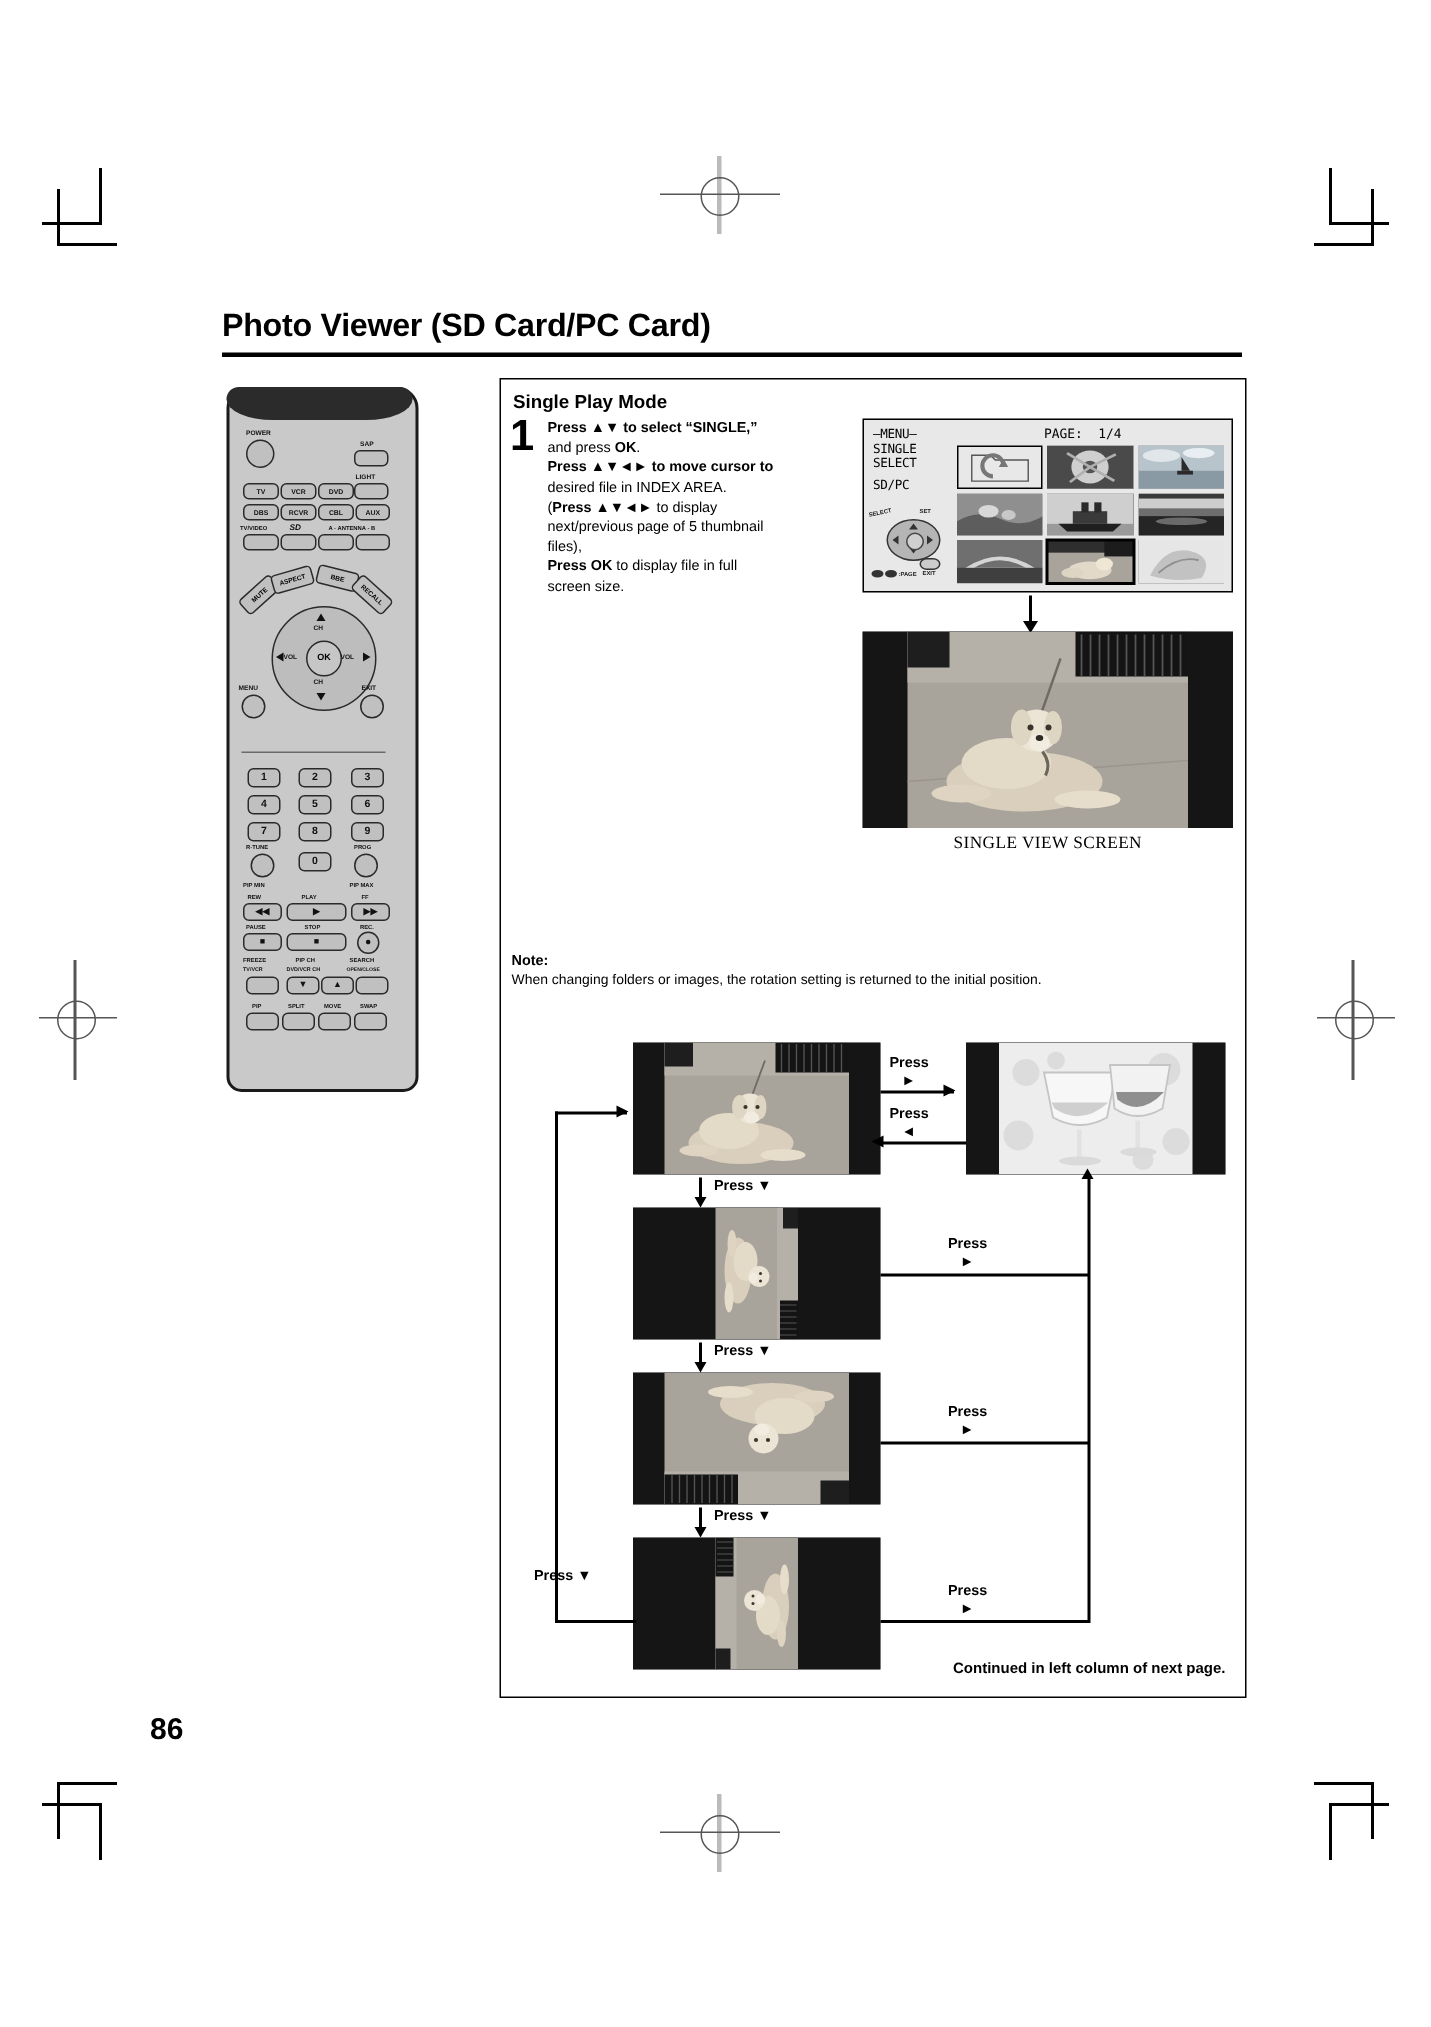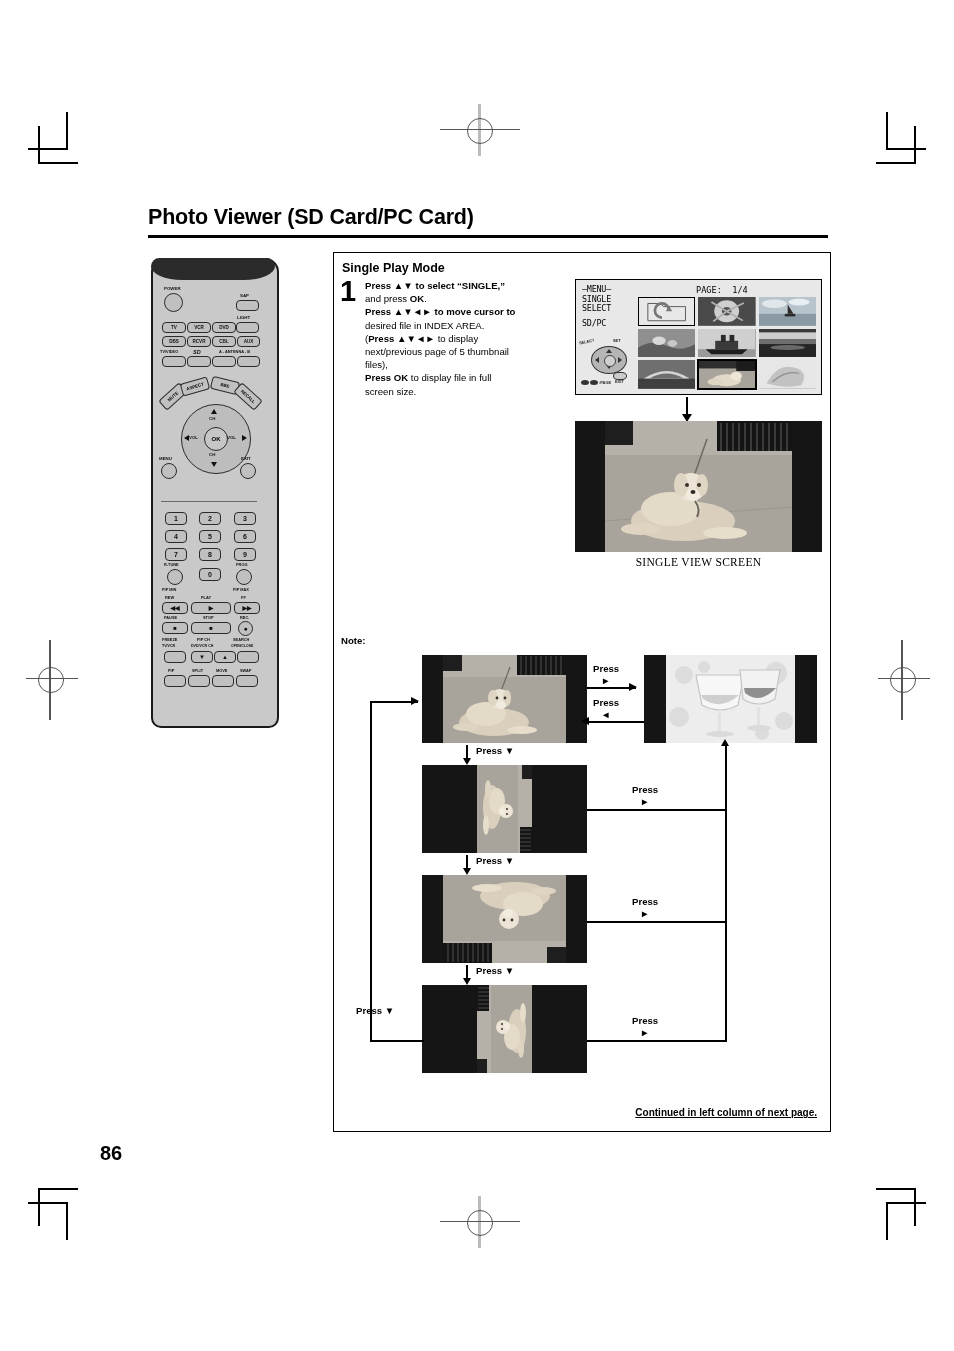--- a/index.html
+++ b/index.html
@@ -68,27 +68,27 @@
 
   .singleview{position:absolute;left:241px;top:168px;width:247px;height:131px;background:#151515;overflow:hidden;}
   .svcap{position:absolute;left:241px;top:303px;width:247px;text-align:center;
          font-family:"Liberation Serif",serif;font-size:11.5px;letter-spacing:0.3px;}
 
   .presslist{position:absolute;left:7px;top:330px;font-size:10px;line-height:16px;}
   .noteh{position:absolute;left:7px;top:382px;font-size:9.6px;font-weight:bold;}
   .notetx{position:absolute;left:7px;top:394px;width:476px;font-size:9.3px;line-height:12px;}
 
   
-  .flow{position:absolute;left:0px;top:400px;width:496px;height:430px;}
+  .flow{position:absolute;left:0px;top:440px;width:496px;height:430px;}
   .scr{position:absolute;background:#151515;overflow:hidden;}
   .fl-line{position:absolute;background:#000;}
   .arrowR:after{content:"";position:absolute;right:-1px;top:-4px;border-top:4.5px solid transparent;border-bottom:4.5px solid transparent;border-left:8px solid #000;}
   .arrowD:after{content:"";position:absolute;left:-3.5px;bottom:-7px;border-left:4px solid transparent;border-right:4px solid transparent;border-top:7.5px solid #000;}
   .fl-lbl{position:absolute;font-size:9.6px;font-weight:bold;line-height:11.5px;white-space:nowrap;}
-  .cont{position:absolute;left:0;top:854px;width:483px;text-align:right;font-size:10px;font-weight:bold;text-decoration:underline;}
+  .cont{position:absolute;left:0;top:854px;width:483px;text-align:right;font-size:10px;font-weight:bold;}
 
   
   .pgnum{position:absolute;left:100px;top:1142px;font-size:20px;font-weight:bold;}
   .fbar{position:absolute;left:134px;top:1144px;width:686px;height:17px;background:#1b1b1b;color:#fff;
         font-size:8.6px;line-height:17px;padding-left:8px;box-sizing:border-box;letter-spacing:-0.1px;}
 </style>
 </head>
 <body>
 
 <div>
@@ -415,20 +415,21 @@
         <circle cx="124" cy="64" r="2" fill="#3a342c"></circle>
         <ellipse cx="118" cy="71" rx="2.5" ry="2" fill="#2e2a24"></ellipse>
         <ellipse cx="150" cy="112" rx="22" ry="6" fill="#e6ddcb"></ellipse>
         <ellipse cx="66" cy="108" rx="20" ry="6" fill="#ded4c1"></ellipse>
         <path d="M120 80 q6 8 2 16" fill="none" stroke="#6b655c" stroke-width="2"></path>
       </svg>
     </div>
     <div class="svcap">SINGLE VIEW SCREEN</div>
 
     <div class="noteh">Note:</div>
+    <div class="notetx">When changing folders or images, the rotation setting is returned to the initial position.</div>
 
     <div class="flow">
 
       <div class="scr" style="left:88px;top:2px;width:165px;height:88px;">
         <svg viewBox="0 0 165 88" width="100%" height="100%" preserveAspectRatio="none">
           <rect width="165" height="88" fill="#151515"></rect>
           <rect x="21" y="0" width="123" height="88" fill="#a9a49b"></rect>
           <rect x="21" y="0" width="123" height="22" fill="#b5b1a8"></rect>
           <rect x="21" y="0" width="19" height="16" fill="#1e1e1e"></rect>
           <rect x="95" y="0" width="49" height="20" fill="#141414"></rect>

